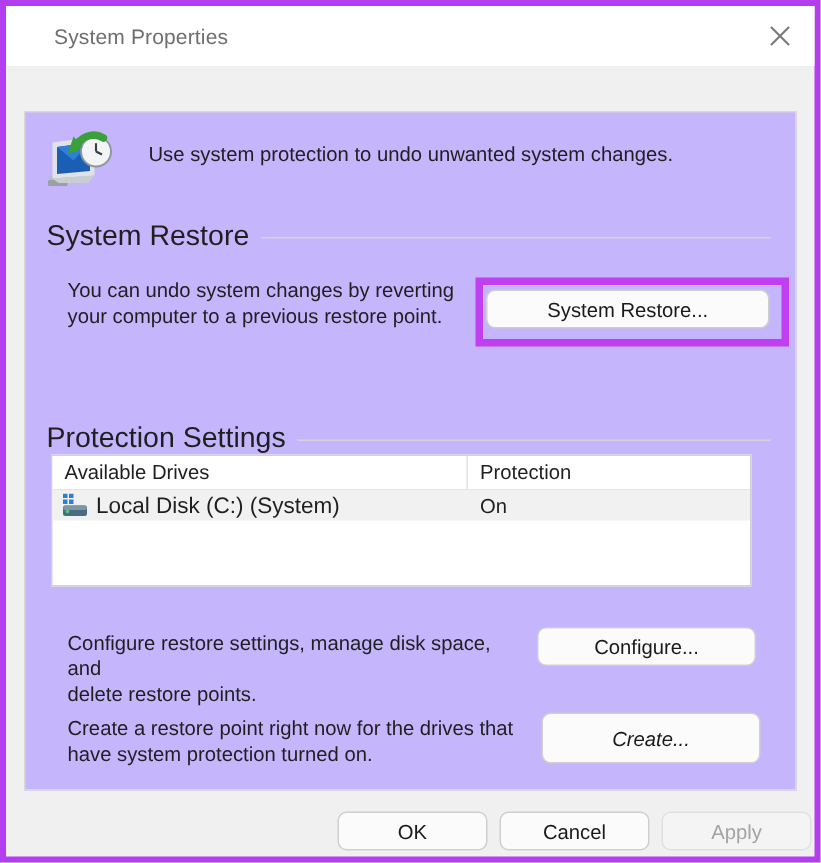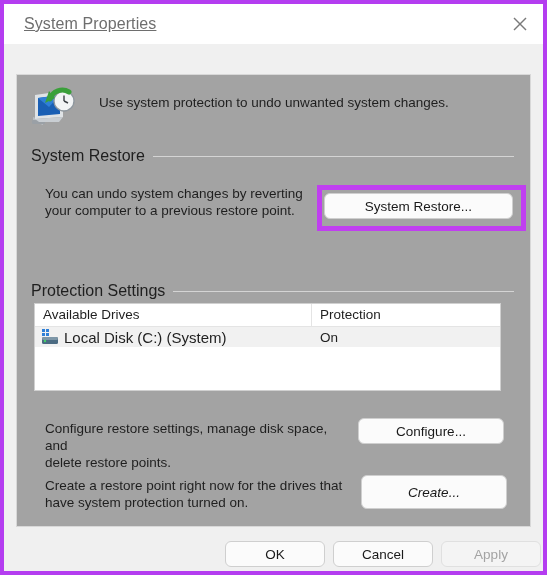--- a/index.html
+++ b/index.html
@@ -28,26 +28,25 @@
   .titlebar {
     position: absolute;
     left: 0; top: 0;
     width: 539px;
     height: 40px;
     background: #ffffff;
     display: flex;
     align-items: center;
   }
   .title-text {
-    margin-left: 20px;
-    font-size: 16px;
+    margin-left: 32px;
+    font-size: 14px;
     color: #6e6e6e;
     letter-spacing: 0.1px;
     white-space: nowrap;
-    text-decoration: underline;
   }
   .close-btn {
     position: absolute;
     right: 0; top: 0;
     width: 46px;
     height: 40px;
     display: flex;
     align-items: center;
     justify-content: center;
     cursor: pointer;
@@ -89,21 +88,21 @@
   }
 
   
   .panel {
     position: absolute;
     left: 12px;
     top: 70px;
     width: 515px;
     height: 453px;
     box-sizing: border-box;
-    background: #a3a3a3;
+    background: #c4b5fd;
     border: 1px solid #d8d8d8;
   }
 
   
   .blurb {
     position: absolute;
     left: 12px;
     top: 12px;
     display: flex;
     align-items: flex-start;
@@ -119,21 +118,21 @@
 
   
   .group-header {
     position: absolute;
     display: flex;
     align-items: center;
     width: 483px;
     left: 14px;
   }
   .group-label {
-    font-size: 16px;
+    font-size: 19px;
     color: #1f1f1f;
     white-space: nowrap;
     padding-right: 8px;
   }
   .group-rule {
     flex: 1 1 auto;
     height: 1px;
     background: #d4d4d4;
   }
 

